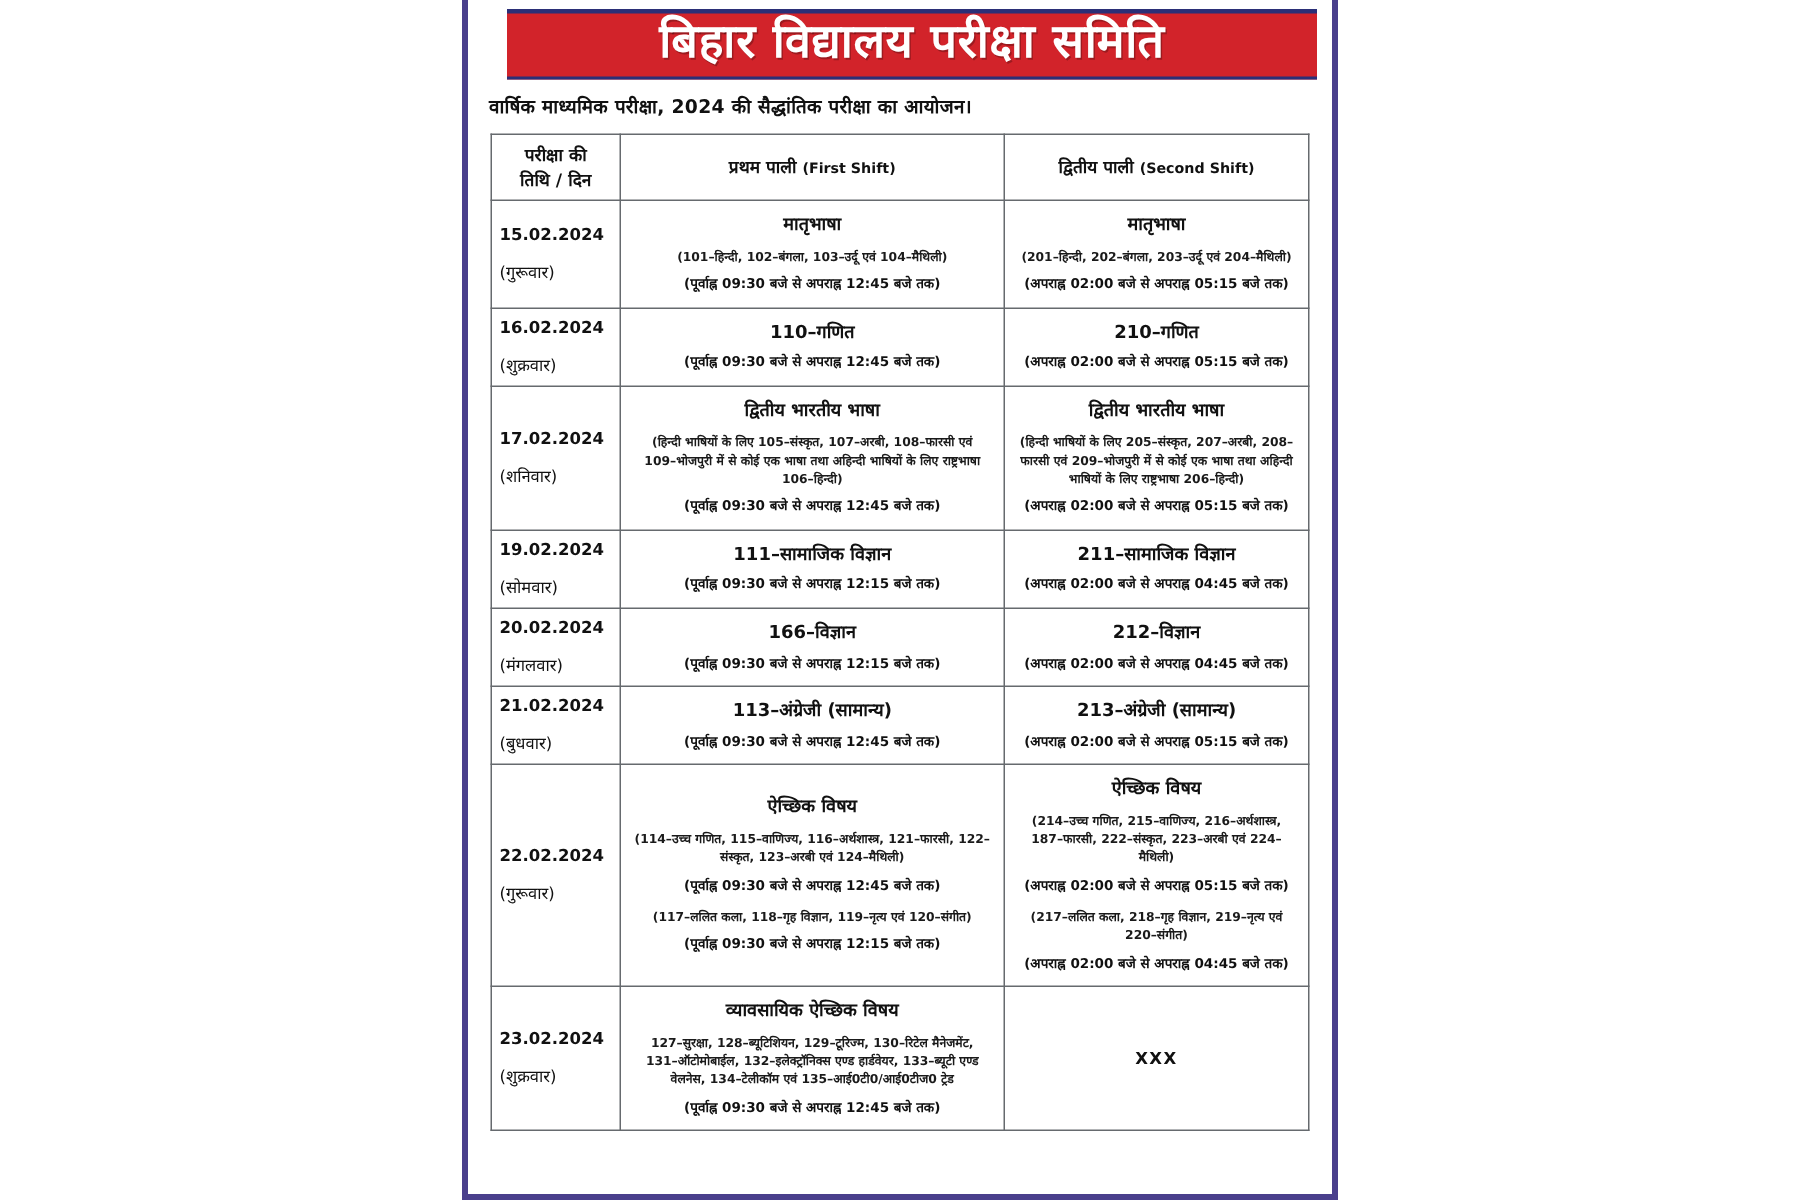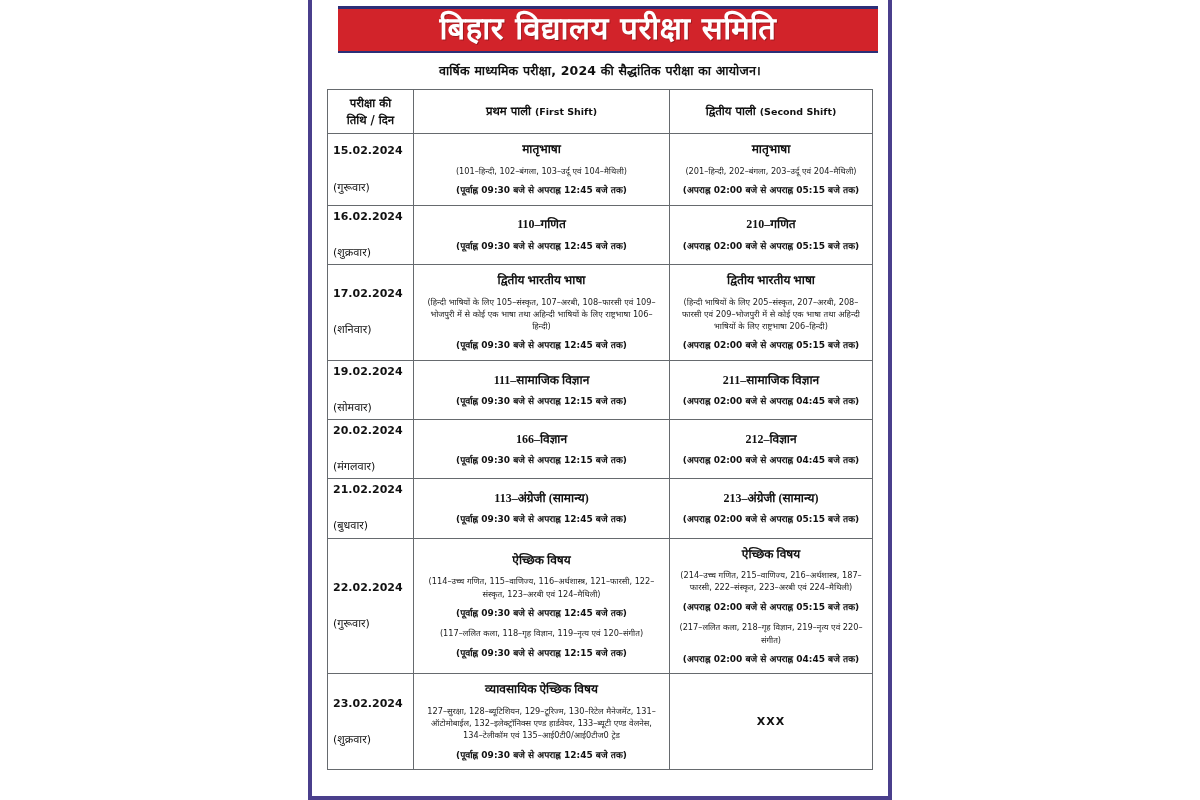--- a/index.html
+++ b/index.html
@@ -48,21 +48,20 @@
     color: #ffffff;
     font-size: 31px;
     line-height: 1.05;
     font-weight: bold;
     letter-spacing: 0.5px;
     text-shadow: 1px 1px 0 rgba(0,0,0,0.25);
     white-space: nowrap;
   }
 
   .subtitle-wrap {
-    text-align: center;
     padding: 9px 10px 8px 10px;
   }
   .subtitle-line1 {
     font-size: 12.5px;
     font-weight: bold;
     color: #111111;
     letter-spacing: 0.2px;
     line-height: 1.4;
   }
   .subtitle-line2 {
@@ -104,39 +103,38 @@
   }
 
   .date-cell {
     text-align: left;
     font-size: 11px;
     font-weight: bold;
     line-height: 1.1;
   }
   .date-day {
     display: block;
-    margin-top: 24px;
+    margin-top: 13px;
     font-size: 11px;
     font-weight: normal;
   }
 
   .shift-cell {
     text-align: center;
     line-height: 1.35;
   }
   .subj-title {
     font-size: 12px;
     font-weight: bold;
     margin: 3px 0 7px 0;
     line-height: 1.3;
-    font-family: Liberation Serif, serif;
   }
   .subj-codes {
     font-size: 8.2px;
-    font-weight: normal;
+    font-weight: bold;
     line-height: 1.5;
     margin: 0 4px 7px 4px;
     color: #1a1a1a;
   }
   .subj-time {
     font-size: 9px;
     font-weight: bold;
     line-height: 1.5;
     margin: 0 4px 7px 4px;
   }

